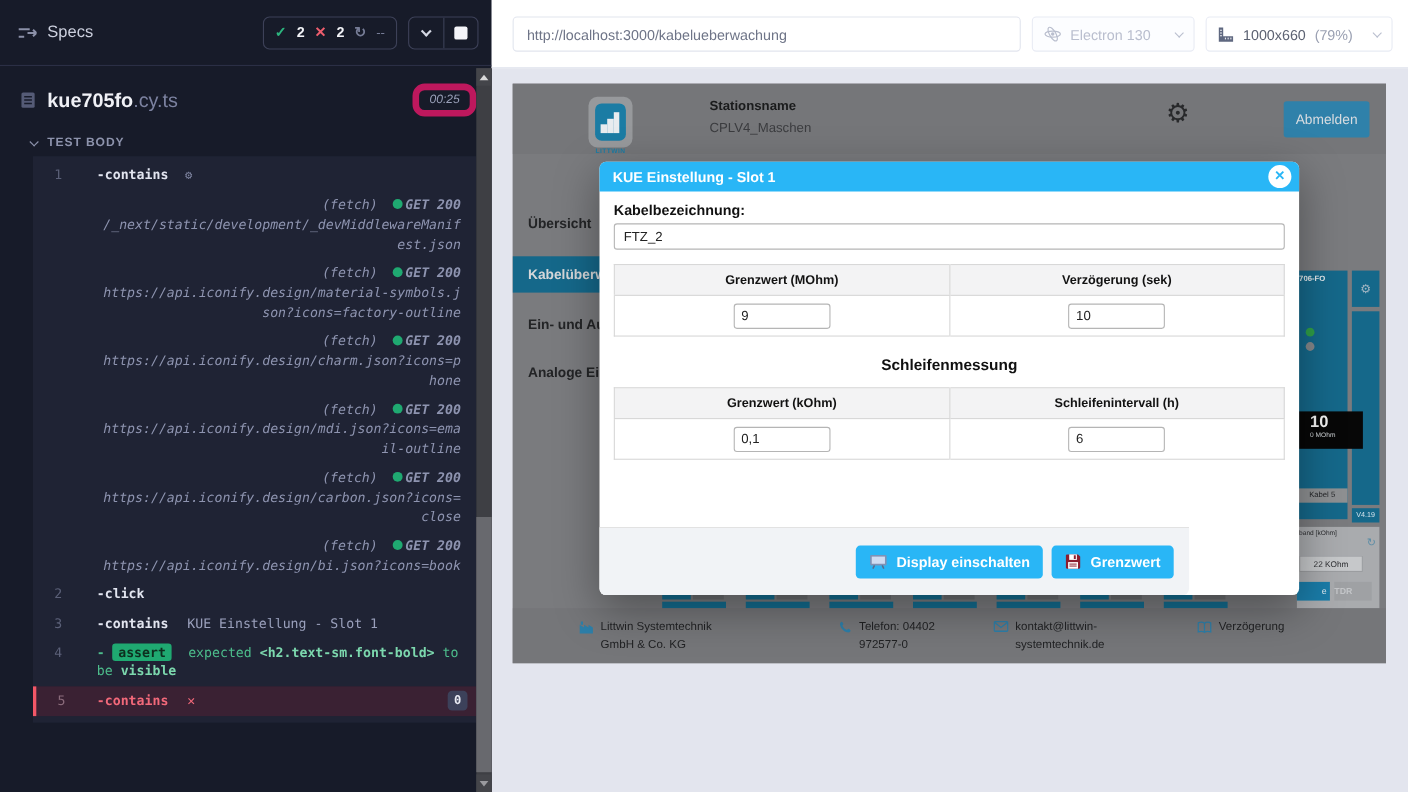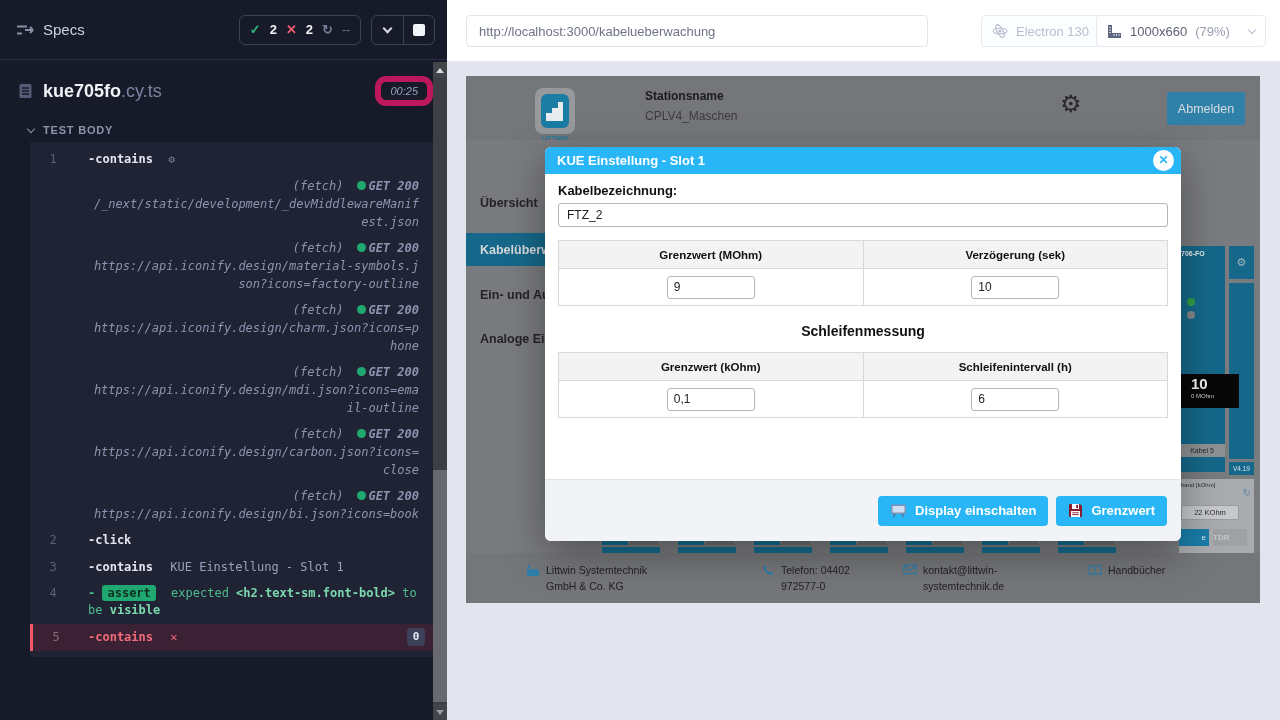--- a/index.html
+++ b/index.html
@@ -75,21 +75,21 @@
   .sb-thumb { position:absolute; left:0; top:408px; width:14px; height:232px; background:#68696e; }
 
   
   #topbar { position:absolute; left:447px; top:0; width:833px; height:62px; background:#ffffff;
     border-bottom:1px solid #e4e7f0; }
   .url-input { position:absolute; left:19px; top:15px; width:462px; height:32px;
     border:1px solid #e2e5ee; border-radius:4px; padding:0 12px; font-size:13px; color:#6e7487;
     font-family:"Liberation Sans", sans-serif; background:#fff; outline:none; }
   .chip { position:absolute; top:15px; height:32px; border:1px solid #e8ebf4; border-radius:4px;
     display:flex; align-items:center; background:#fcfdff; font-size:13px; }
-  .chip-browser { left:491px; width:148px; color:#b9bece; padding:0 10px; gap:8px;margin-left:43px; }
+  .chip-browser { left:491px; width:148px; color:#b9bece; padding:0 10px; gap:8px; }
   .chip-size { left:649px; width:170px; color:#5c6272; padding:0 10px; gap:8px; background:#fff; }
   .chip .chev2 { width:6px; height:6px; border-right:1.5px solid #b9bece;
     border-bottom:1.5px solid #b9bece; transform:rotate(45deg); margin-left:auto; margin-top:-2px; }
   .zoom-pct { color:#9aa0b2; }
 
   
   #appframe { position:absolute; left:466px; top:76px; width:794px; height:527px;
     background:#7a7b7e; overflow:hidden; }
   .aheader { position:absolute; left:0; top:0; width:794px; height:64px; background:#757679; }
   .logo-tile { position:absolute; left:69px; top:12px; width:40px; height:46px; background:#97999c;
@@ -173,21 +173,21 @@
     font-size:12px; color:#222; font-family:"Liberation Sans", sans-serif; outline:none; }
   .msection { text-align:center; font-size:14px; font-weight:bold; color:#111; }
   .sec1 { margin-top:22px; } .sec2 { margin-top:17px; }
   .mtable { width:100%; border:1px solid #d8d8d8; border-collapse:collapse; margin-top:13px; }
   .mtable th { width:50%; background:#f3f3f4; border-bottom:1px solid #d8d8d8; height:28px;
     font-size:11.5px; color:#121212; text-align:center; font-weight:bold; }
   .mtable th + th, .mtable td + td { border-left:1px solid #d8d8d8; }
   .mtable td { height:37px; text-align:center; }
   .cell-input { width:88px; height:23px; border:1px solid #b5b5b5; border-radius:3px; padding:0 6px;
     font-size:12px; color:#222; font-family:"Liberation Sans", sans-serif; outline:none; }
-  .mfooter { position:absolute; left:0; bottom:0; width:636px; height:62px; background:#f1f3f6;
+  .mfooter { position:absolute; left:0; bottom:0; width:536px; height:62px; background:#f1f3f6;
     border-top:1px solid #e2e2e2; border-radius:0 0 6px 6px; display:flex; align-items:center;
     justify-content:flex-end; gap:8px; padding-right:14px; }
   .mbtn { height:30px; background:#29b6f6; border-radius:4px; color:#fff; font-size:13px;
     font-weight:bold; display:flex; align-items:center; justify-content:center; gap:8px;
     padding:0 12px; cursor:default; }
 </style>
 </head>
 <body>
 
 <div id="reporter">
@@ -427,21 +427,21 @@
         <rect x="1" y="1" width="14" height="10" rx="1" fill="none" stroke="#2d7fa9" stroke-width="1.4"></rect>
         <path d="M1.5 1.8 8 7l6.5-5.2" fill="none" stroke="#2d7fa9" stroke-width="1.4"></path>
       </svg>
       <span>kontakt@littwin-systemtechnik.de</span>
     </div>
     <div class="fitem f-manuals">
       <svg width="14" height="13" viewBox="0 0 16 14">
         <path d="M8 2.6C6.4 1.4 3.4 1.4 1.5 2.1v9.4C3.4 10.8 6.4 10.8 8 12c1.6-1.2 4.6-1.2 6.5-.5V2.1C12.6 1.4 9.6 1.4 8 2.6z" fill="none" stroke="#2d7fa9" stroke-width="1.3"></path>
         <path d="M8 2.6V12" stroke="#2d7fa9" stroke-width="1.3"></path>
       </svg>
-      <span>Handbücher</span>
+      <span>Verzögerung</span>
     </div>
   </div>
 </div>
 
 <div id="modal">
   <div class="mheader">
     <span>KUE Einstellung - Slot 1</span>
     <span class="mclose"><span>✕</span></span>
   </div>
   <div class="mbody">

